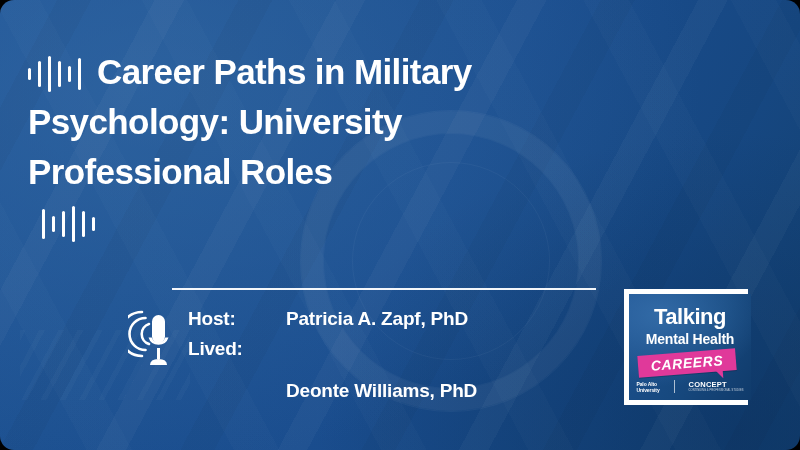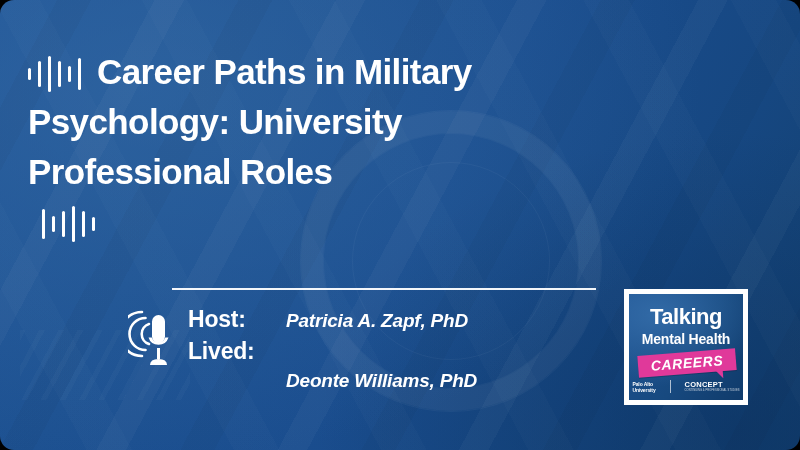--- a/index.html
+++ b/index.html
@@ -142,54 +142,54 @@
   .mic-icon { width: 46px; height: 72px; flex: none; margin-top: 4px; }
   .cred-rows { padding-top: 4px; }
   .cred-row {
     display: flex;
     align-items: baseline;
     color: #ffffff;
   }
   .cred-label {
     width: 98px;
     flex: none;
-    font-size: 23px;
+    font-size: 19px;
     font-weight: bold;
     letter-spacing: -0.2px;
     line-height: 30px;
   }
   .cred-value {
     font-size: 19px;
     font-weight: bold;
     letter-spacing: -0.2px;
     line-height: 30px;
     white-space: nowrap;
-    font-style: italic;
-  }
-  .cred-value.cont { margin-left: 98px; }
+  }
+  .cred-value.cont { margin-left: 98px; margin-top: 12px; }
 
   
   .logo-card {
     position: absolute;
     left: 624px;
     top: 289px;
     width: 124px;
     height: 116px;
     background: #ffffff;
     padding: 5px;
     box-sizing: border-box;
   }
   .logo-inner {
     position: relative;
     width: 100%;
     height: 100%;
     background:
       radial-gradient(ellipse 160px 110px at 25% 20%, rgba(60,118,178,0.7) 0%, rgba(60,118,178,0) 65%),
       linear-gradient(120deg, #1d5291 0%, #17497f 55%, #103b6b 100%);
     overflow: hidden;
+    padding-left: 8px;
   }
   .logo-talking {
     position: absolute;
     left: 0; right: 0;
     top: 12px;
     text-align: center;
     color: #fff;
     font-size: 22px;
     font-weight: bold;
     letter-spacing: -0.5px;

